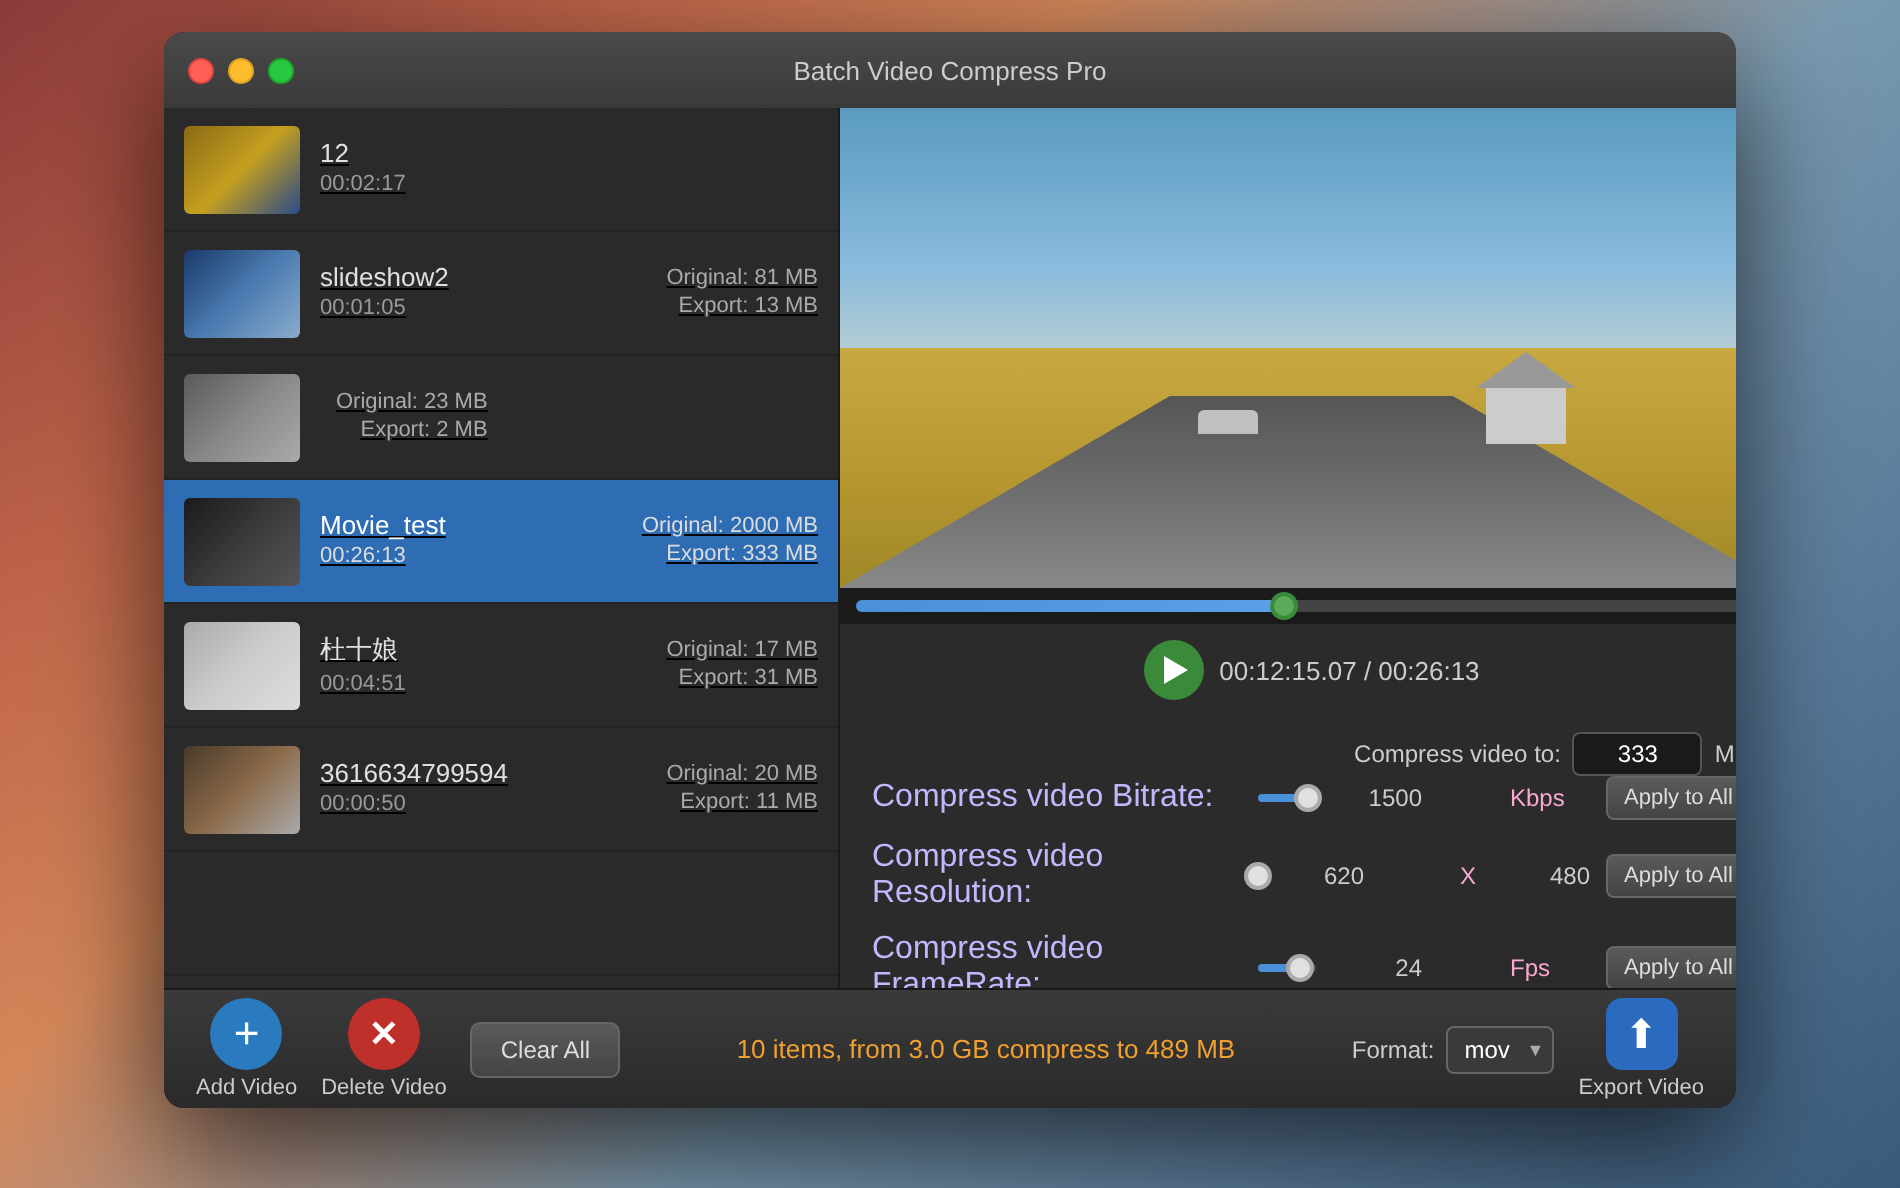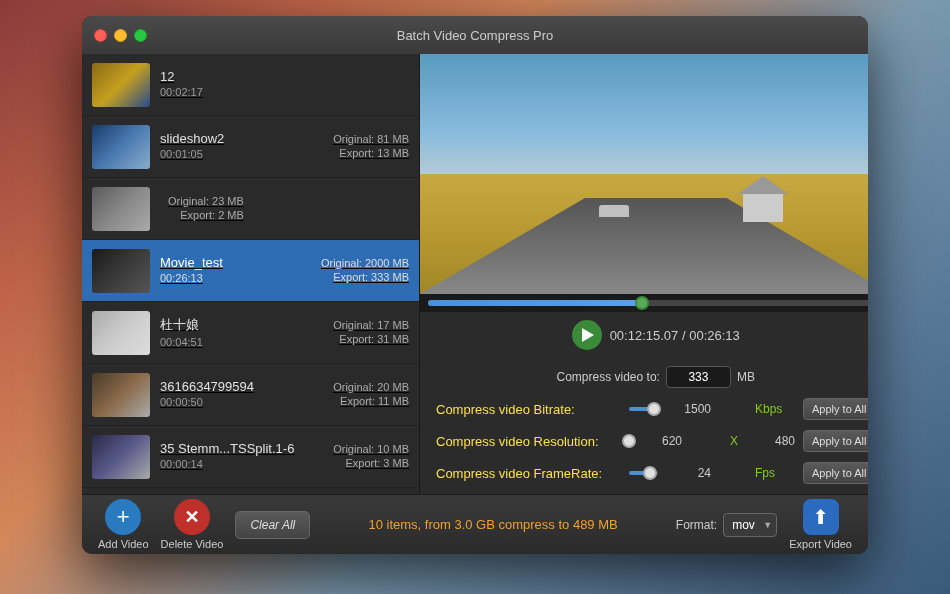--- a/index.html
+++ b/index.html
@@ -309,31 +309,30 @@
     }
 
     .setting-row {
       display: flex;
       align-items: center;
       margin-bottom: 10px;
       gap: 8px;
     }
 
     .setting-label {
-      font-size: 13px;
-      color: #fde047;
+      font-size: 16px;
+      color: #c4b5fd;
       width: 185px;
       flex-shrink: 0;
     }
 
     .compress-to-row {
       display: flex;
       align-items: center;
-      margin-bottom: 10px;
-      justify-content: center;
+      justify-content: flex-end;
       gap: 6px;
     }
 
     .compress-to-label {
       font-size: 12px;
       color: #ccc;
     }
 
     .compress-to-input {
       width: 65px;
@@ -390,21 +389,21 @@
     .setting-value {
       font-size: 12px;
       color: #ccc;
       width: 45px;
       text-align: right;
       flex-shrink: 0;
     }
 
     .setting-unit {
       font-size: 12px;
-      color: #84cc16;
+      color: #f9a8d4;
       width: 40px;
       flex-shrink: 0;
       margin-left: 36px;
     }
 
     .apply-btn {
       background: linear-gradient(180deg, #5a5a5a 0%, #444 100%);
       border: 1px solid #666;
       border-radius: 4px;
       color: #ddd;
@@ -454,21 +453,20 @@
     }
 
     .clear-all-btn {
       background: linear-gradient(180deg, #5a5a5a 0%, #444 100%);
       border: 1px solid #666;
       border-radius: 5px;
       color: #ddd;
       font-size: 12px;
       padding: 6px 14px;
       cursor: pointer;
-      font-style: italic;
     }
 
     .status-text {
       flex: 1;
       font-size: 13px;
       color: #f0a030;
       text-align: center;
     }
 
     .format-section {
@@ -625,33 +623,20 @@
       <div class="video-thumb thumb-6">
         <div class="thumb-inner"></div>
       </div>
       <div class="video-info">
         <div class="video-name">3616634799594</div>
         <div class="video-duration">00:00:50</div>
       </div>
       <div class="video-sizes">
         <div>Original: 20 MB</div>
         <div>Export: 11 MB</div>
-      </div>
-    </div>
-        <div class="video-item">
-      <div class="video-thumb thumb-7">
-        <div class="thumb-inner"></div>
-      </div>
-      <div class="video-info">
-        <div class="video-name">35 Stemm...TSSplit.1-6</div>
-        <div class="video-duration">00:00:14</div>
-      </div>
-      <div class="video-sizes">
-        <div>Original: 10 MB</div>
-        <div>Export: 3 MB</div>
       </div>
     </div>
         <div class="video-item">
       
       
       
     </div>
       </div>
 
     <div class="right-panel">

